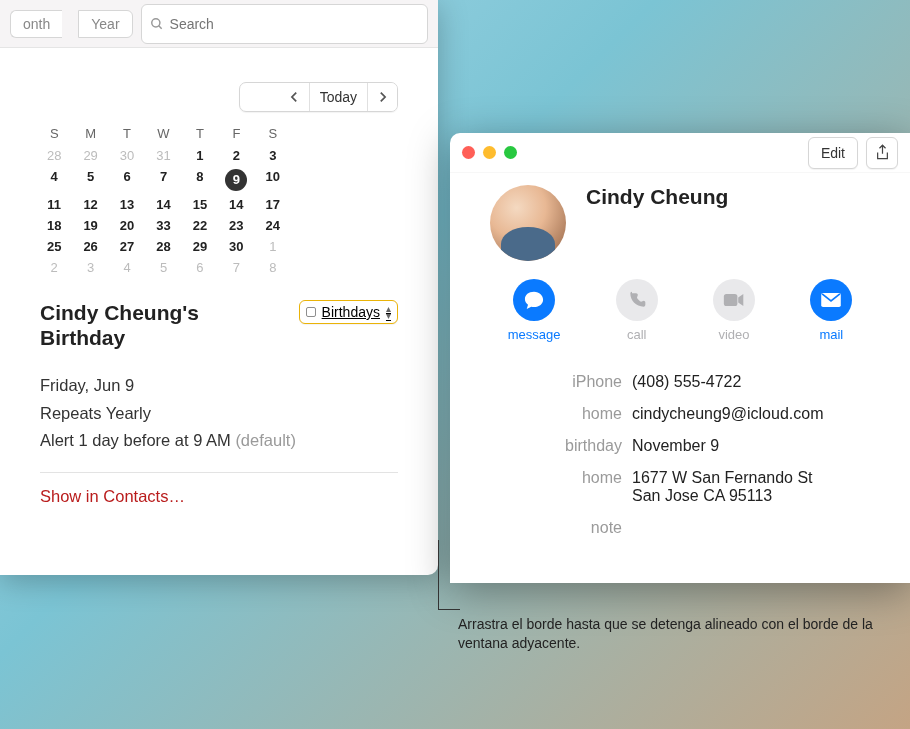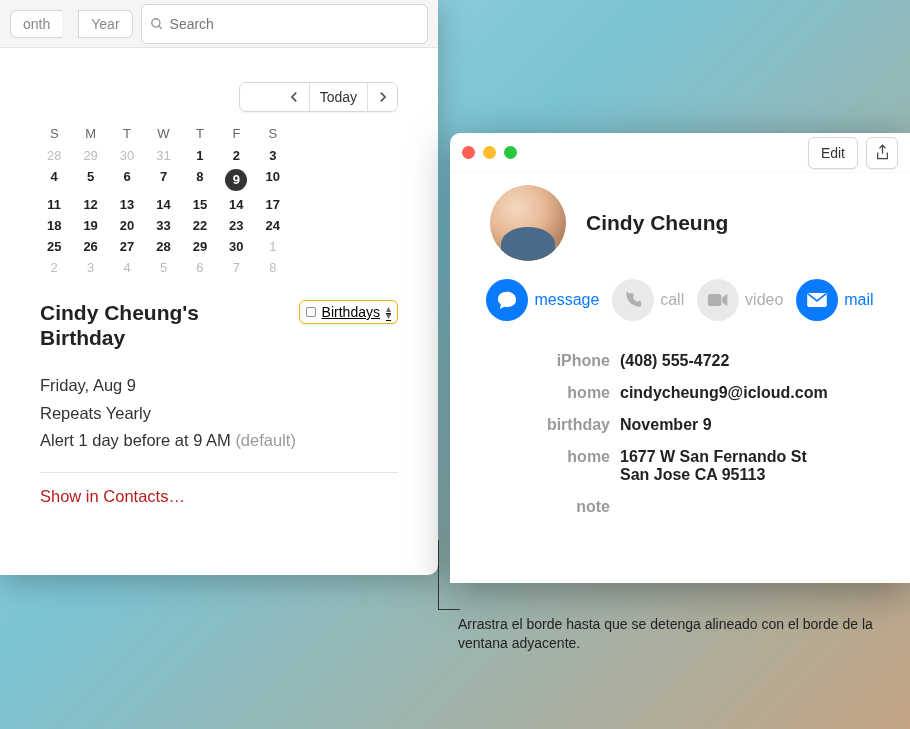--- a/index.html
+++ b/index.html
@@ -167,44 +167,44 @@
   .dot { width:13px; height:13px; border-radius:50%; }
   .dot.red{background:#ff5f57;} .dot.yel{background:#febc2e;} .dot.grn{background:#28c840;}
   .title-spacer{flex:1;}
   .pill-btn {
     border:1px solid #d6d6d6; background:#fff; border-radius:6px;
     height:32px; padding:0 12px; font-size:14px; color:#333;
     display:flex; align-items:center; box-shadow: 0 1px 1px rgba(0,0,0,0.05);
   }
   .icon-btn { width:32px; justify-content:center; padding:0;}
 
-  .con-head { display:flex; align-items:center; gap:20px; padding: 12px 20px 8px 40px;}
+  .con-head { display:flex; align-items:flex-start; gap:20px; padding: 12px 20px 8px 40px;}
   .avatar {
     width:76px; height:76px; border-radius:50%;
     background: radial-gradient(circle at 35% 30%, #f4d9c1 0%, #e8b894 40%, #8b5a3c 100%);
     position: relative; overflow: hidden;
   }
   .avatar::after{
     content:''; position:absolute; bottom:0; left:15%; width:70%; height:45%;
     background:#4a6a8a; border-radius:50% 50% 0 0;
   }
   .con-name { font-size:21px; font-weight:700; color:#222;}
 
   .actions { display:flex; justify-content:space-around; padding: 10px 30px 24px 30px; }
-  .action { display:flex; flex-direction:row; align-items:center; gap:6px; font-size:16px;}
+  .action { display:flex; flex-direction:column; align-items:center; gap:6px; font-size:13px;}
   .action .circ {
     width:42px; height:42px; border-radius:50%;
     display:flex; align-items:center; justify-content:center;
   }
   .circ.active { background:#0a7aff; color:#fff; }
   .circ.inactive { background:#e9e9eb; color:#b0b0b3; }
   .action.active { color:#0a7aff; }
   .action.inactive { color:#b0b0b3; }
 
-  .con-details { padding: 0 20px; font-weight: bold; }
+  .con-details { padding: 0 32px; }
   .row { display:flex; gap:10px; padding: 7px 0; font-size:16px; align-items: baseline;}
   .row .lab { width:140px; text-align:right; color:#9a9a9a; }
   .row .val { color:#222; flex:1;}
   .ft-icons { color:#0a7aff; display:flex; gap:10px; align-items:center;}
 
   
   .callout-line {
     position: absolute;
     left: 438px;
     top: 540px;
@@ -316,21 +316,21 @@
         <div class="cal-select">
           <span class="sq"></span>
           <span>Birthdays</span>
           <span class="chev-updown">
               <span>▴</span>
               <span>▾</span>
             </span>
         </div>
       </div>
       <div class="event-details">
-        <div>Friday, Aug 9</div>
+        <div>Friday, Jun 9</div>
         <div>Repeats Yearly</div>
         <div>
           <span>Alert 1 day before at 9 AM</span>
           <span class="def">(default)</span>
         </div>
       </div>
       <hr class="hr">
       <a href="#" class="link">Show in Contacts…</a>
     </div>
   </div>

